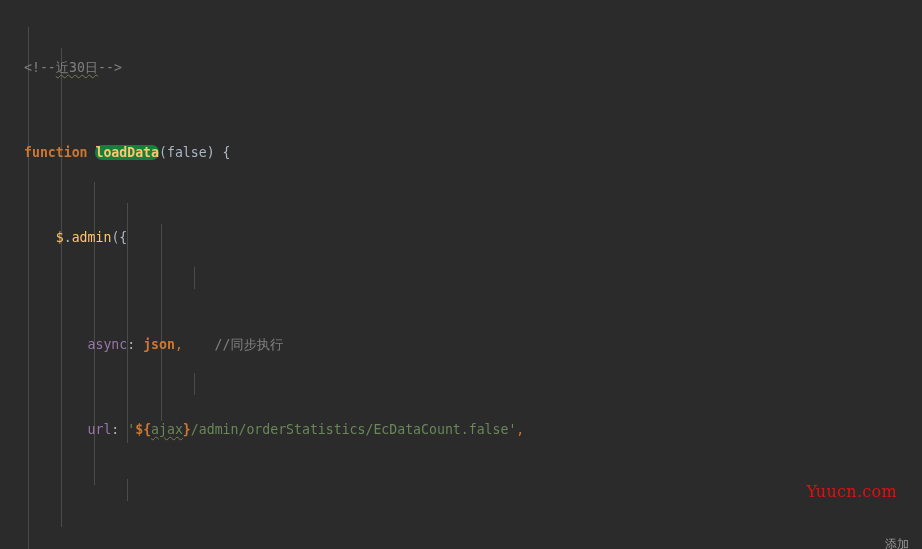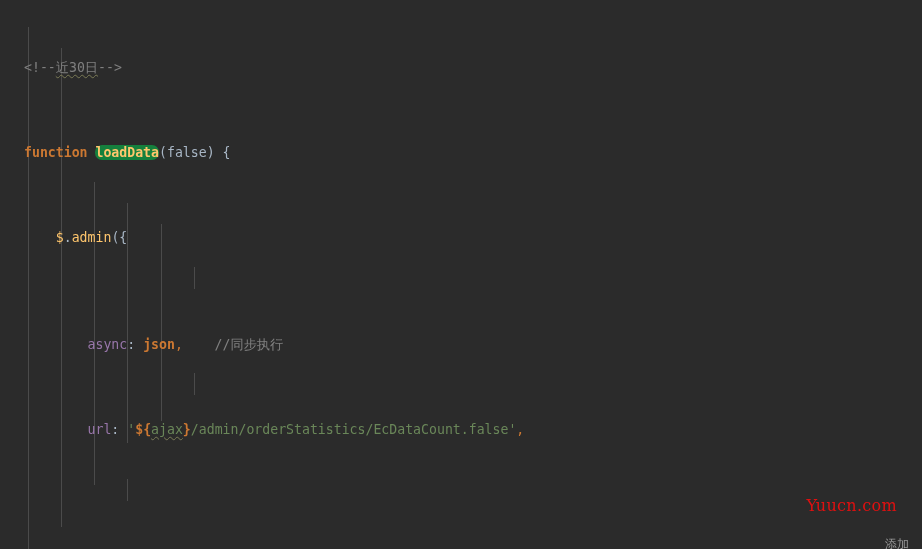--- a/index.html
+++ b/index.html
@@ -75,21 +75,21 @@
     text-decoration-style: wavy;
     text-decoration-color: #7a7a55;
     text-decoration-thickness: 1px;
     text-underline-offset: 2px;
   }
 
   
   #watermark {
     position: absolute;
     right: 14px;
-    top: 496px;
+    top: 482px;
     color: #e01010;
     font-family: "DejaVu Serif", "Liberation Serif", serif;
     font-size: 16px;
     letter-spacing: 0.3px;
     user-select: none;
   }
 
   
   #corner-clip {
     position: absolute;

